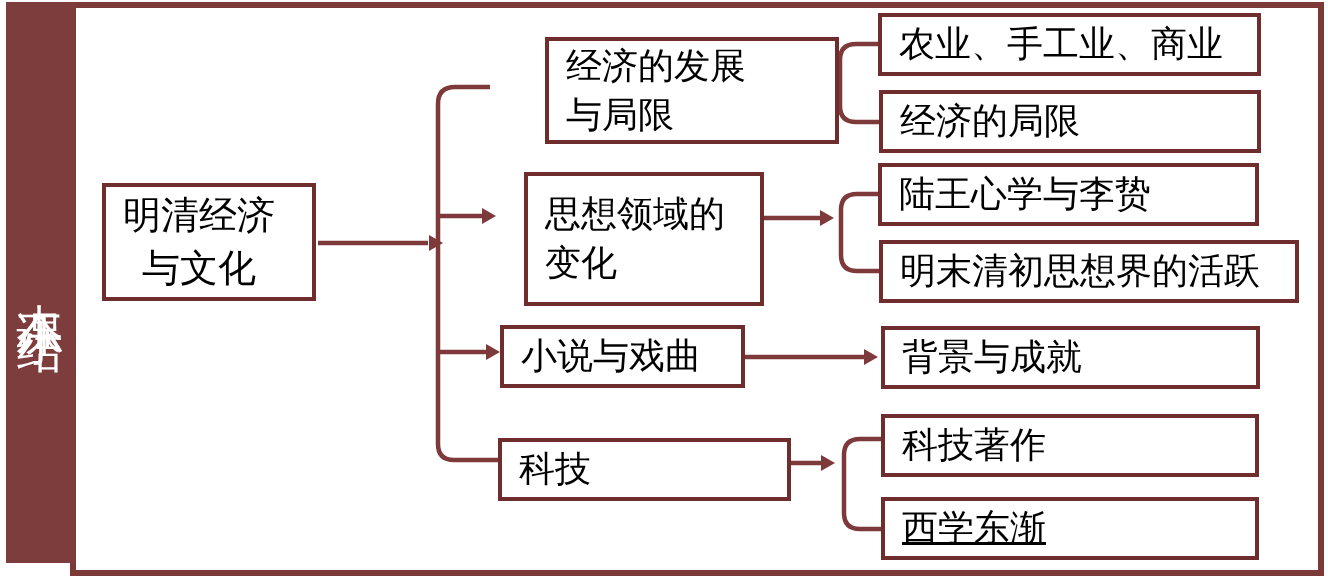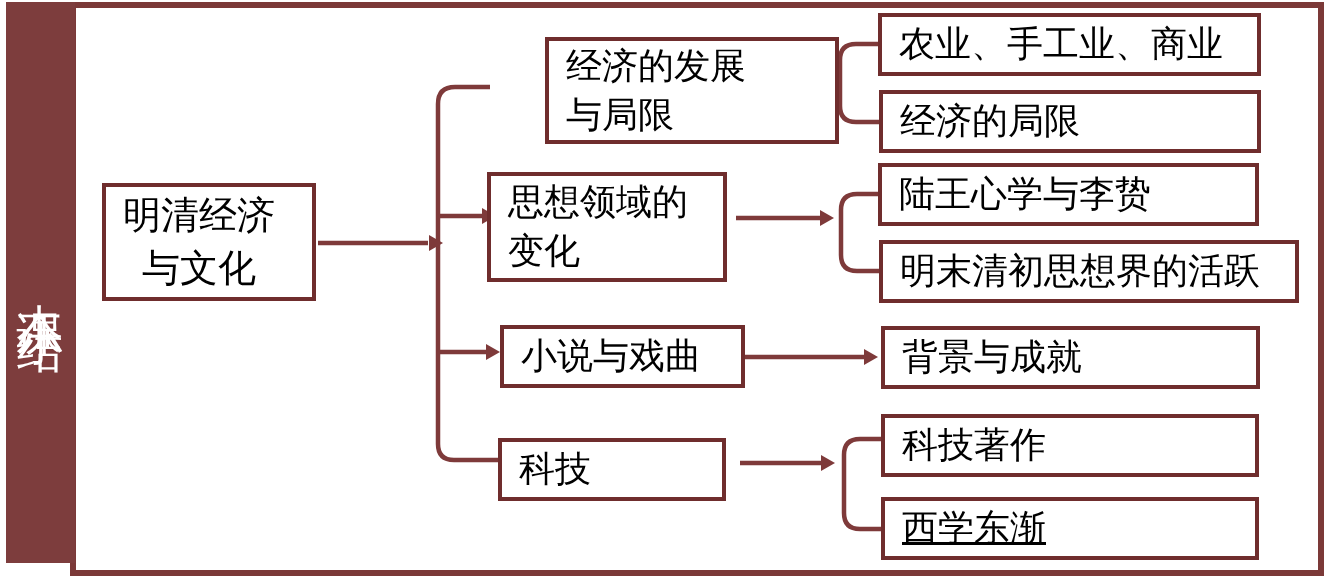--- a/index.html
+++ b/index.html
@@ -65,26 +65,26 @@
       <polygon points="835,463 821,455 821,471"></polygon>
     </g>
   </svg>
 
   <div class="node root" style="left:102px; top:183px; width:214px; height:118px;">明清经济
 与文化</div>
 
   <div class="node" style="left:518px; top:37px; width:294px; height:107px;margin-left:27px;">经济的发展
 与局限</div>
 
-  <div class="node" style="left:487px; top:172px; width:240px; height:110px;">思想领域的
+  <div class="node" style="left:524px; top:172px; width:240px; height:134px;">思想领域的
 变化</div>
 
   <div class="node" style="left:500px; top:325px; width:245px; height:63px;">小说与戏曲</div>
 
-  <div class="node" style="left:498px; top:438px; width:228px; height:63px;">科技</div>
+  <div class="node" style="left:498px; top:438px; width:293px; height:63px;">科技</div>
 
   <div class="node" style="left:878px; top:13px; width:383px; height:63px;">农业、手工业、商业</div>
 
   <div class="node" style="left:879px; top:90px; width:382px; height:63px;">经济的局限</div>
 
   <div class="node" style="left:878px; top:163px; width:381px; height:63px;">陆王心学与李贽</div>
 
   <div class="node" style="left:879px; top:240px; width:420px; height:63px;">明末清初思想界的活跃</div>
 
   <div class="node" style="left:881px; top:326px; width:379px; height:63px;">背景与成就</div>

